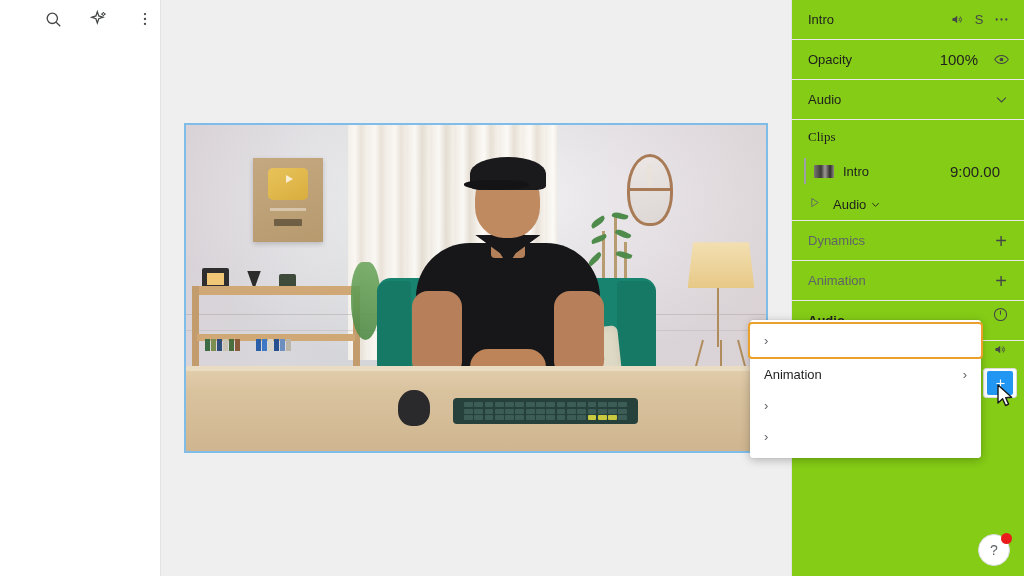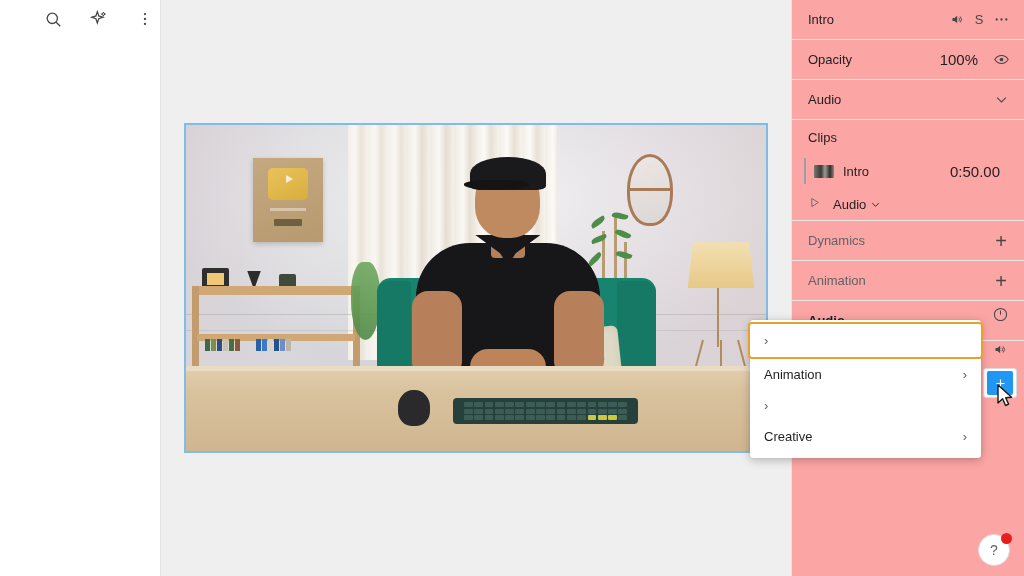--- a/index.html
+++ b/index.html
@@ -179,33 +179,33 @@
     position: absolute; left: 46%; top: 38%; width: 32%; height: 30%;
     background: #26403c; border-radius: 4px;
   }
   .keys { position: absolute; inset: 14% 6%; display: grid; grid-template-columns: repeat(16,1fr); grid-auto-rows: 1fr; gap: 1.5px; }
   .keys i { background: #3c5c56; border-radius: 1px; }
   .keys i.y { background: #c9c93f; }
 
   
   .right-panel {
     position: absolute; left: 791px; top: 0; width: 233px; height: 576px;
-    background: #fca5a5; border-left: 1px solid #e3e3e3;
+    background: #84cc16; border-left: 1px solid #e3e3e3;
   }
   .prow {
     position: relative; display: flex; align-items: center;
     height: 40px; padding: 0 12px 0 16px;
     border-bottom: 1px solid #e8e8e8;
     font-size: 13px; color: #1f1f1f;
   }
   .prow .label { flex: 1; }
   .prow .value { color: #1f1f1f; font-size: 15px; margin-right: 12px; }
   .prow .ico { width: 22px; height: 22px; display:flex; align-items:center; justify-content:center; color:#444746; cursor:pointer; }
   .prow.muted .label { color: #5f6368; }
-  .prow.clips-head { border-bottom: none; height: 34px; }
+  .prow.clips-head { border-bottom: none; height: 34px; font-family: Liberation Serif, serif; }
   .prow.clips-head .label { color: #1f1f1f; font-size: 13px; }
   .prow.clip-item { border-bottom: none; height: 34px; padding-left: 22px; }
   .clip-bar { position: absolute; left: 12px; top: 4px; width: 2px; height: 26px; background: #9aa0a6; }
   .thumb {
     width: 20px; height: 13px; margin-right: 9px; border-radius: 1px;
     background: linear-gradient(90deg,#7a7572,#3b3a38 35%,#9e9995 55%,#2f2e2c 80%,#8d8884);
   }
   .prow.clip-loop { border-bottom: none; height: 32px; padding-left: 16px; gap: 12px; }
   .prow.clip-loop .play { color: #5f6368; }
   .loop-sel { display: flex; align-items: center; gap: 4px; font-size: 13px; color: #1f1f1f; cursor: pointer; }
@@ -500,21 +500,21 @@
     </div>
 
     <div class="prow clips-head">
       <span class="label">Clips</span>
     </div>
 
     <div class="prow clip-item">
       <span class="clip-bar"></span>
       <span class="thumb"></span>
       <span class="label">Intro</span>
-      <span class="value">0:50.00</span>
+      <span class="value">9:00.00</span>
     </div>
 
     <div class="prow clip-loop">
       <span class="play">
         <svg width="13" height="13" viewBox="0 0 24 24" fill="none" stroke="currentColor" stroke-width="1.6">
           <polygon points="7,4.5 19,12 7,19.5"></polygon>
         </svg>
       </span>
       <span class="loop-sel">
         <span>Audio</span>
@@ -569,21 +569,20 @@
       <span class="chev">›</span>
     </div>
     <div class="ctx-item">
       <span class="ctx-label">Animation</span>
       <span class="chev">›</span>
     </div>
     <div class="ctx-item">
       <span class="chev">›</span>
     </div>
     <div class="ctx-item">
-      <span class="ctx-label">Creative</span>
       <span class="chev">›</span>
     </div>
   </div>
 
   <div class="cursor">
     <svg width="17" height="24" viewBox="0 0 17 24">
       <polygon points="1,1 1,19 5.6,14.8 8.6,21.5 11.6,20.1 8.7,13.7 14.6,13.2" fill="#ffffff" stroke="#1a1a1a" stroke-width="1.4" stroke-linejoin="round"></polygon>
     </svg>
   </div>
 

